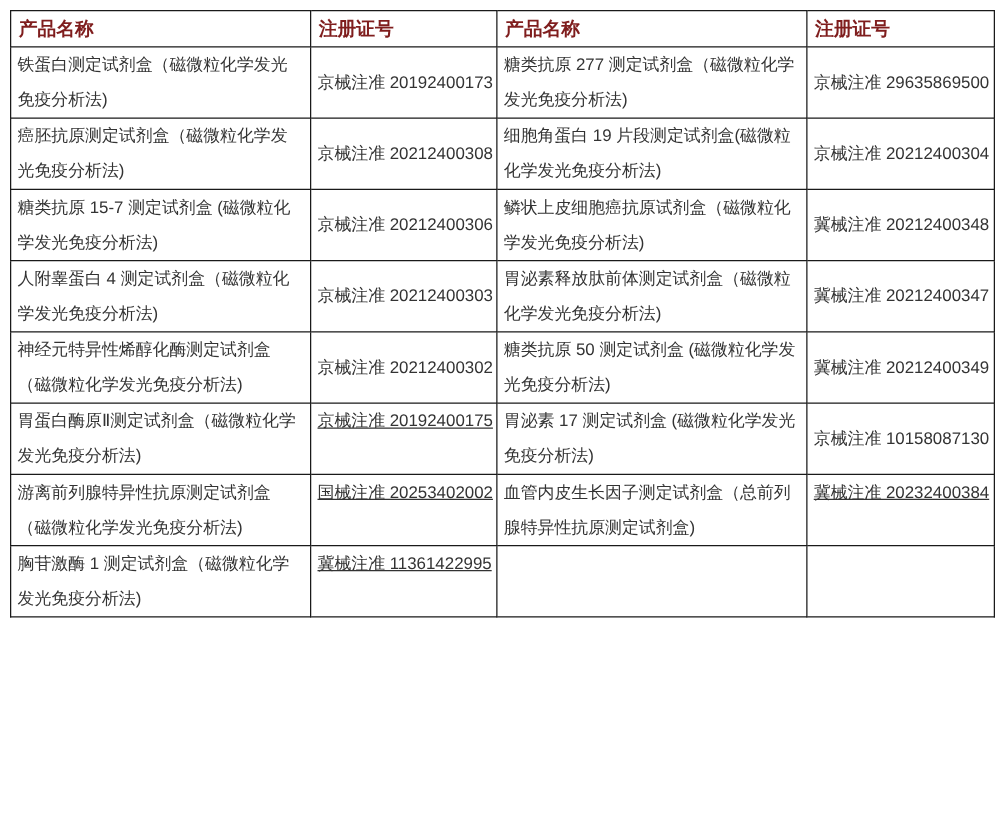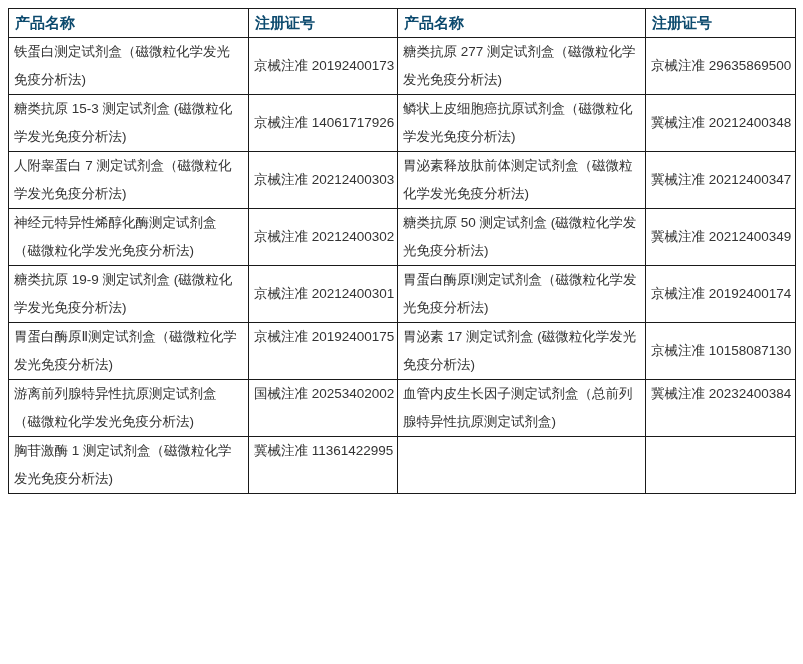--- a/index.html
+++ b/index.html
@@ -33,21 +33,21 @@
     box-sizing: border-box;
     overflow: hidden;
   }
   table.reg-table th {
     height: 29px;
     text-align: left;
     vertical-align: middle;
     padding: 2px 6px;
     font-size: 15px;
     font-weight: bold;
-    color: #0c4a6e;
+    color: #7f1d1d;
   }
   table.reg-table td {
     height: 56px;
     font-size: 13.5px;
     color: #333333;
     line-height: 28px;
     padding: 0 5px;
   }
   td.name-cell {
     text-align: left;
@@ -55,20 +55,21 @@
     margin-top: 36px;
   }
   td.reg-cell {
     text-align: left;
     vertical-align: middle;
     white-space: nowrap;
   }
   td.vtop {
     vertical-align: top;
     padding-top: 1px;
+    text-decoration: underline;
   }
 </style>
 </head>
 <body>
 
 <div class="doc">
   <table class="reg-table">
     <colgroup>
       <col class="c-name-l">
         <col class="c-reg-l">
@@ -84,42 +85,42 @@
       </tr>
     </thead>
     <tbody>
       <tr>
         <td class="name-cell">铁蛋白测定试剂盒（磁微粒化学发光免疫分析法)</td>
         <td class="reg-cell">京械注准 20192400173</td>
         <td class="name-cell">糖类抗原 277 测定试剂盒（磁微粒化学发光免疫分析法)</td>
         <td class="reg-cell">京械注准 29635869500</td>
       </tr>
       <tr>
-        <td class="name-cell">糖类抗原 15-3 测定试剂盒 (磁微粒化学发光免疫分析法)</td>
-        <td class="reg-cell">京械注准 14061717926</td>
+        <td class="name-cell">癌胚抗原测定试剂盒（磁微粒化学发光免疫分析法)</td>
+        <td class="reg-cell">京械注准 20212400308</td>
+        <td class="name-cell">细胞角蛋白 19 片段测定试剂盒(磁微粒化学发光免疫分析法)</td>
+        <td class="reg-cell">京械注准 20212400304</td>
+      </tr>
+      <tr>
+        <td class="name-cell">糖类抗原 15-7 测定试剂盒 (磁微粒化学发光免疫分析法)</td>
+        <td class="reg-cell">京械注准 20212400306</td>
         <td class="name-cell">鳞状上皮细胞癌抗原试剂盒（磁微粒化学发光免疫分析法)</td>
         <td class="reg-cell">冀械注准 20212400348</td>
       </tr>
       <tr>
-        <td class="name-cell">人附睾蛋白 7 测定试剂盒（磁微粒化学发光免疫分析法)</td>
+        <td class="name-cell">人附睾蛋白 4 测定试剂盒（磁微粒化学发光免疫分析法)</td>
         <td class="reg-cell">京械注准 20212400303</td>
         <td class="name-cell">胃泌素释放肽前体测定试剂盒（磁微粒化学发光免疫分析法)</td>
         <td class="reg-cell">冀械注准 20212400347</td>
       </tr>
       <tr>
         <td class="name-cell">神经元特异性烯醇化酶测定试剂盒（磁微粒化学发光免疫分析法)</td>
         <td class="reg-cell">京械注准 20212400302</td>
         <td class="name-cell">糖类抗原 50 测定试剂盒 (磁微粒化学发光免疫分析法)</td>
         <td class="reg-cell">冀械注准 20212400349</td>
-      </tr>
-      <tr>
-        <td class="name-cell">糖类抗原 19-9 测定试剂盒 (磁微粒化学发光免疫分析法)</td>
-        <td class="reg-cell">京械注准 20212400301</td>
-        <td class="name-cell">胃蛋白酶原Ⅰ测定试剂盒（磁微粒化学发光免疫分析法)</td>
-        <td class="reg-cell">京械注准 20192400174</td>
       </tr>
       <tr>
         <td class="name-cell">胃蛋白酶原Ⅱ测定试剂盒（磁微粒化学发光免疫分析法)</td>
         <td class="reg-cell vtop">京械注准 20192400175</td>
         <td class="name-cell">胃泌素 17 测定试剂盒 (磁微粒化学发光免疫分析法)</td>
         <td class="reg-cell">京械注准 10158087130</td>
       </tr>
       <tr>
         <td class="name-cell">游离前列腺特异性抗原测定试剂盒（磁微粒化学发光免疫分析法)</td>
         <td class="reg-cell vtop">国械注准 20253402002</td>

